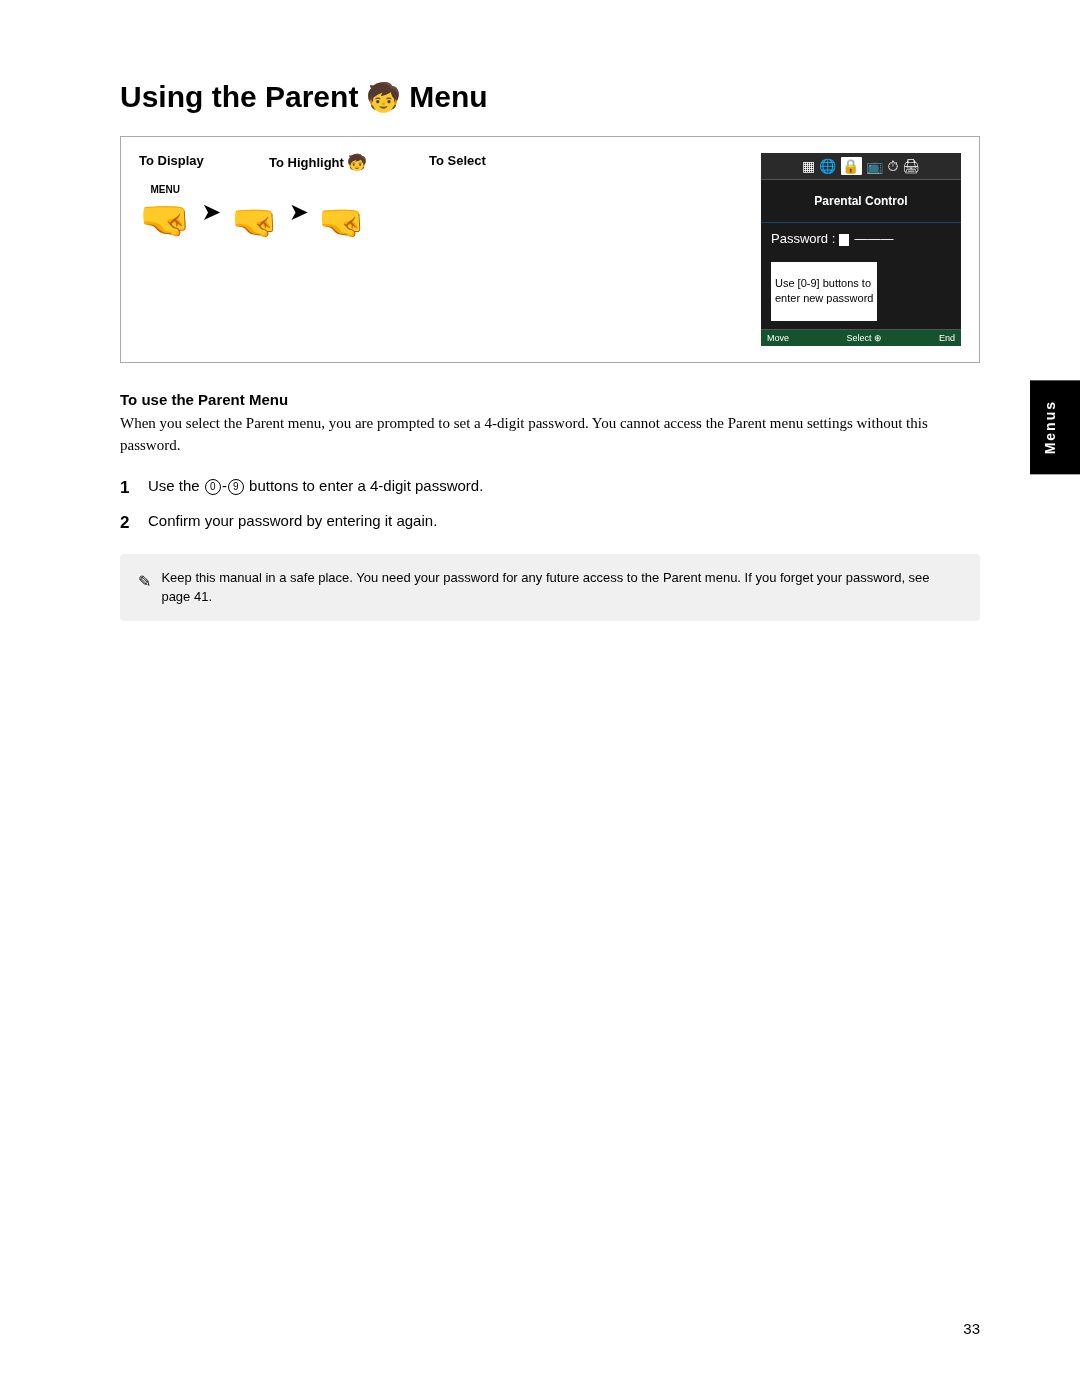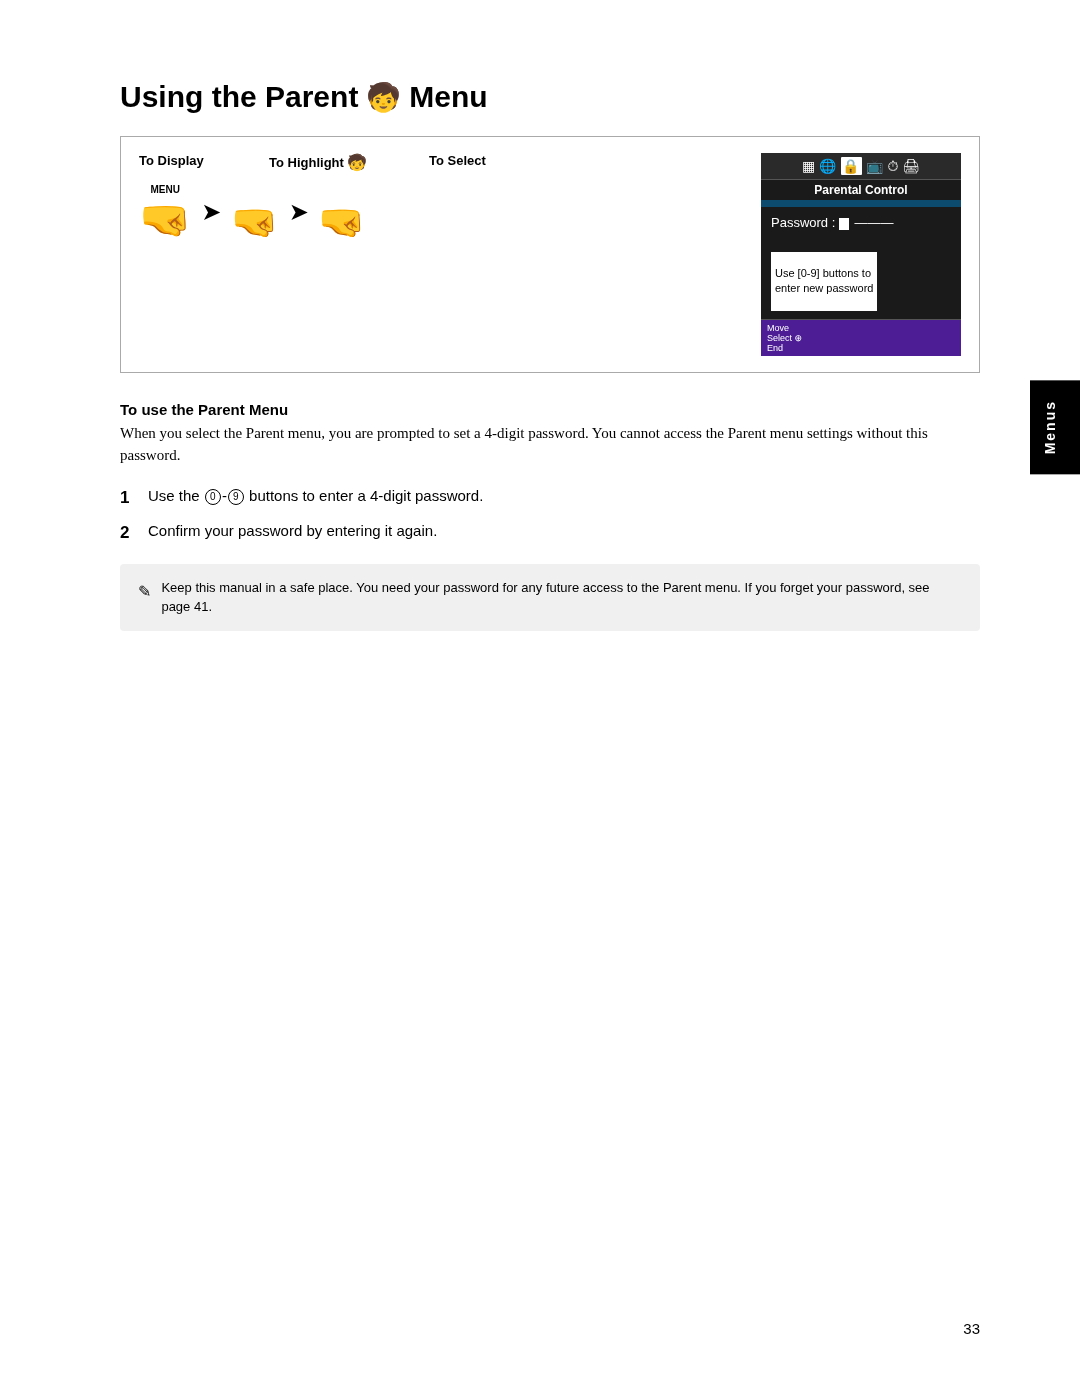--- a/index.html
+++ b/index.html
@@ -159,34 +159,34 @@
       background: #ffffff;
       color: #000;
       padding: 1px 2px;
       border-radius: 1px;
     }
 
     .tv-title-bar {
       background: #1a1a1a;
       color: #ffffff;
       text-align: center;
-      padding: 3px;
+      padding: 14px;
       font-size: 12px;
       font-weight: bold;
-      border-bottom: 7px solid #0c4a6e;
+      border-bottom: 1px solid #0c4a6e;
     }
 
     .tv-content {
       padding: 8px 10px;
       background: #1a1a1a;
     }
 
     .tv-password-row {
       font-size: 13px;
-      margin-bottom: 22px;
+      margin-bottom: 16px;
       font-family: Arial, sans-serif;
     }
 
     .tv-password-block {
       display: inline-block;
       background: #fff;
       color: #000;
       width: 10px;
       height: 12px;
       margin-right: 2px;
@@ -196,28 +196,27 @@
     .tv-instruction-highlight {
       background: #ffffff;
       color: #000000;
       padding: 14px 4px;
       display: inline-block;
       font-size: 11px;
       line-height: 1.4;
     }
 
     .tv-bottom-bar {
-      background: #4c1d95;
+      background: #14532d;
       border-top: 1px solid #555;
       padding: 3px 6px;
       font-size: 9px;
       color: #fff;
       display: flex;
       justify-content: space-between;
-      flex-direction: column;
     }
 
     
     .body-text {
       font-size: 15px;
       line-height: 1.5;
       margin-bottom: 18px;
       font-family: Arial, sans-serif;
     }
 

